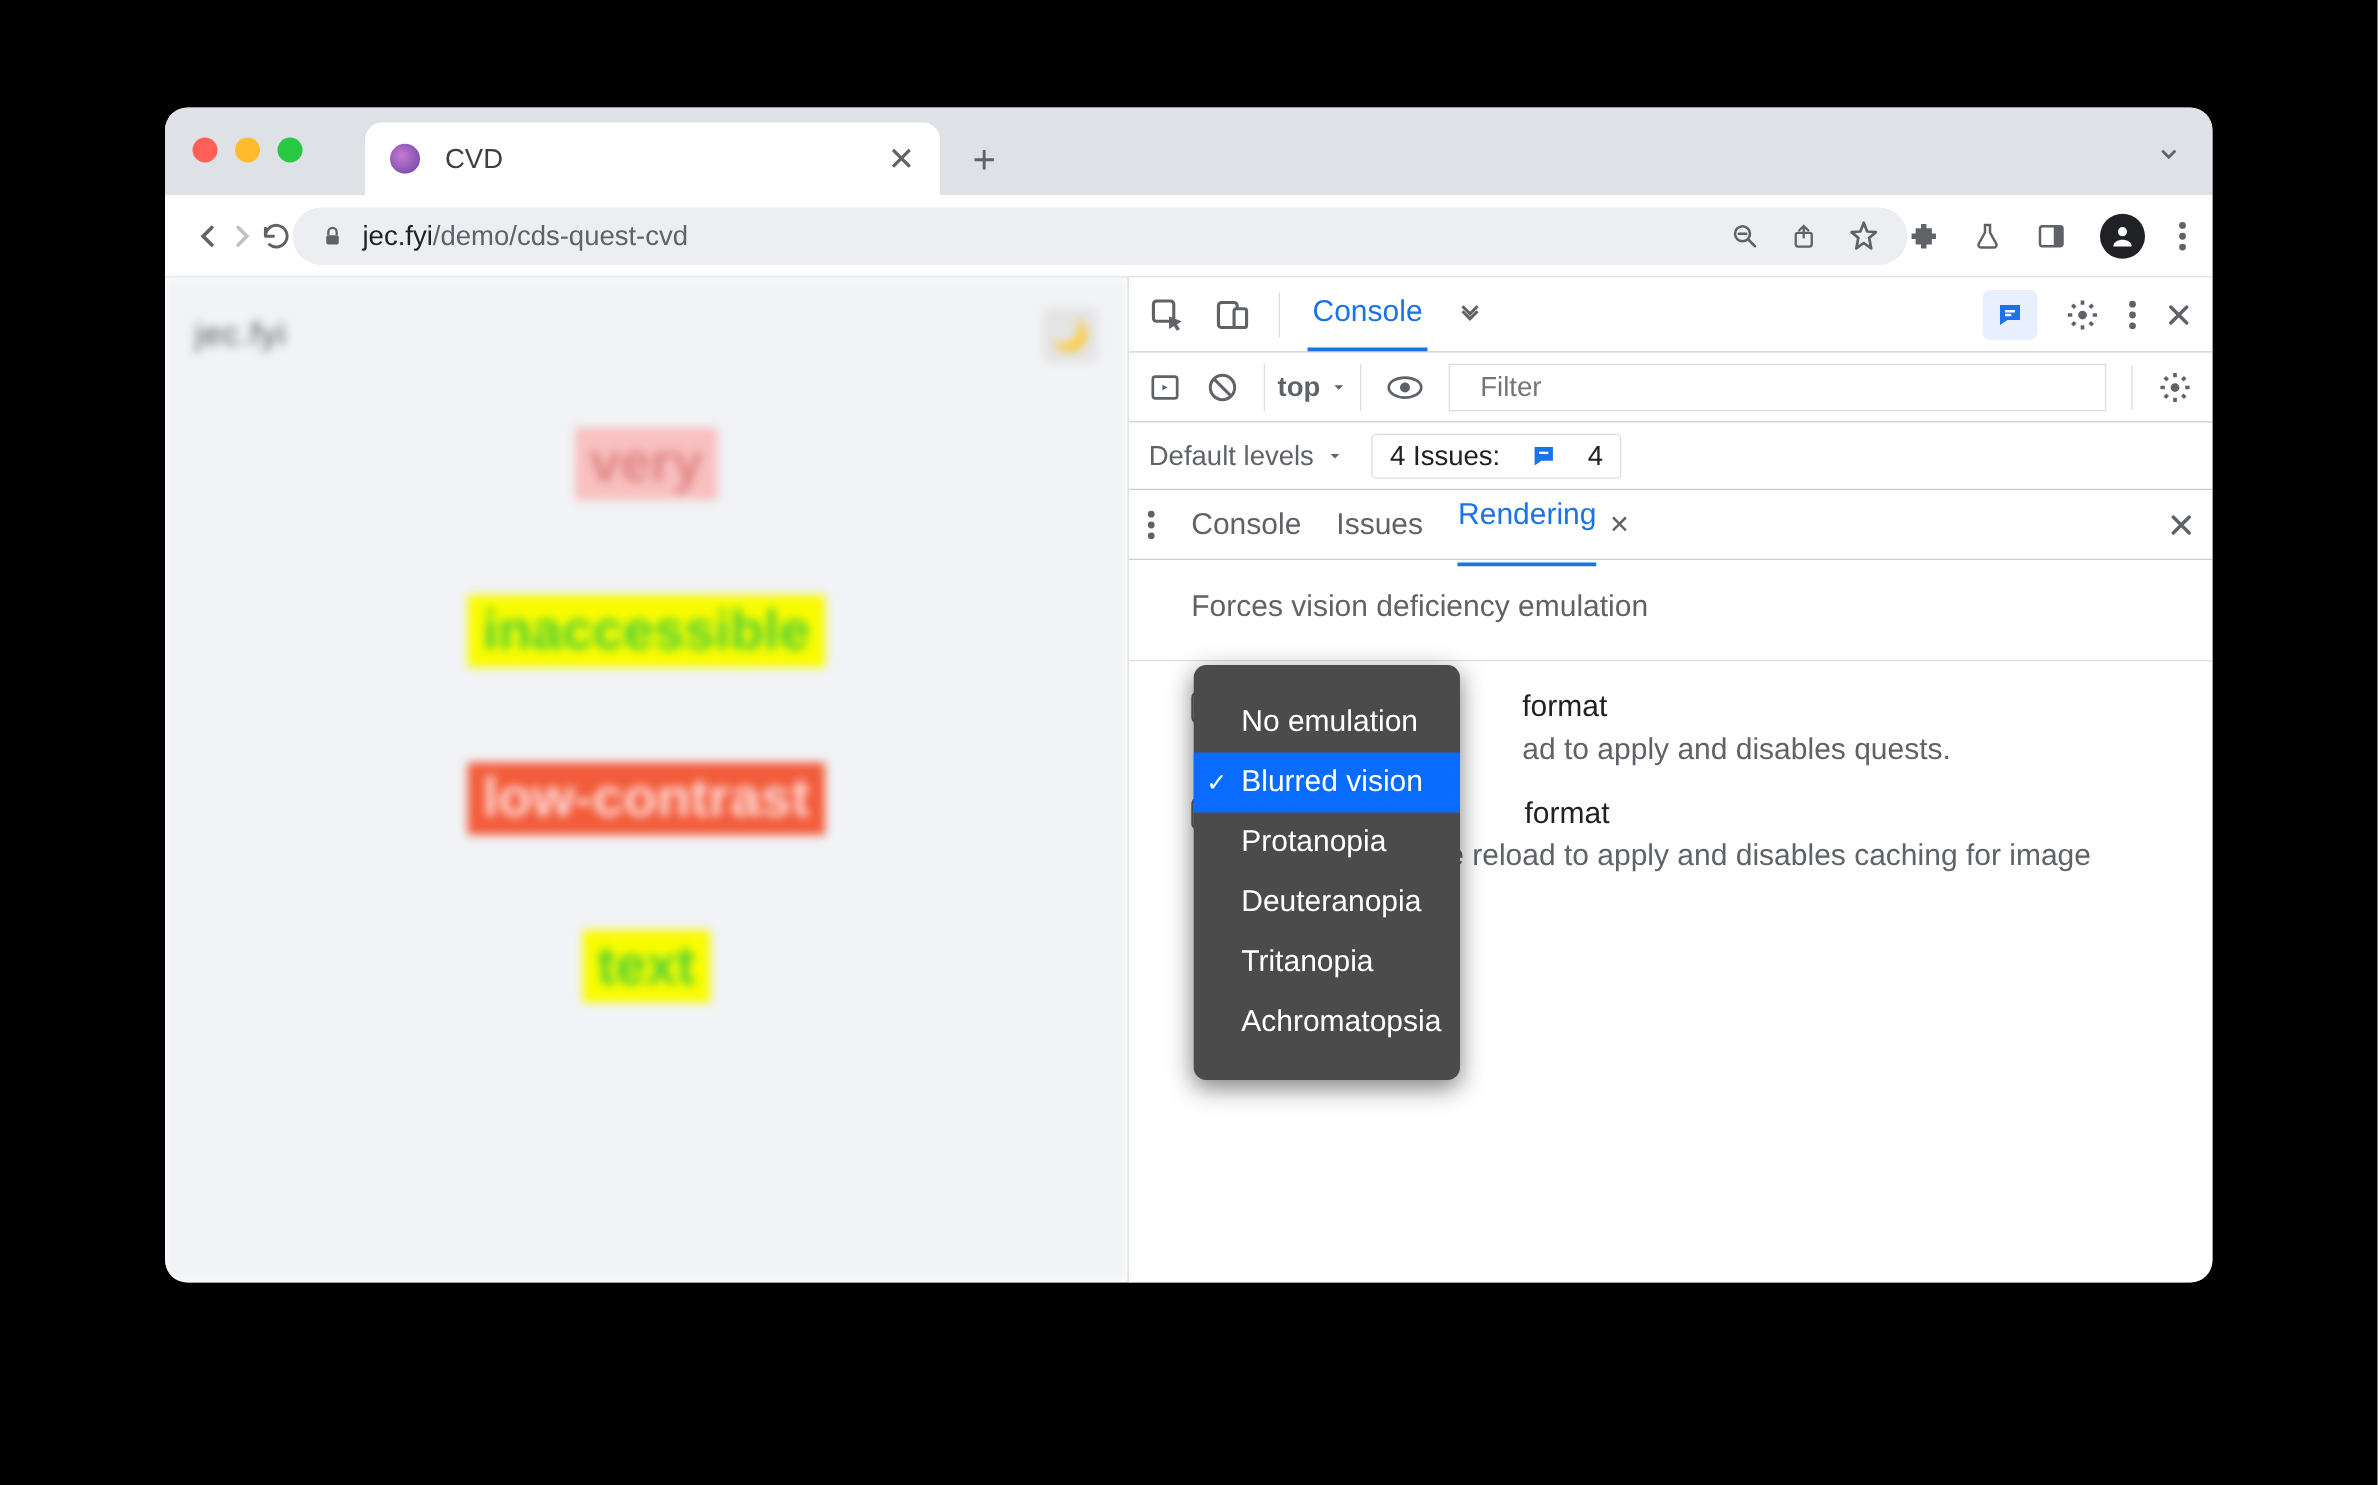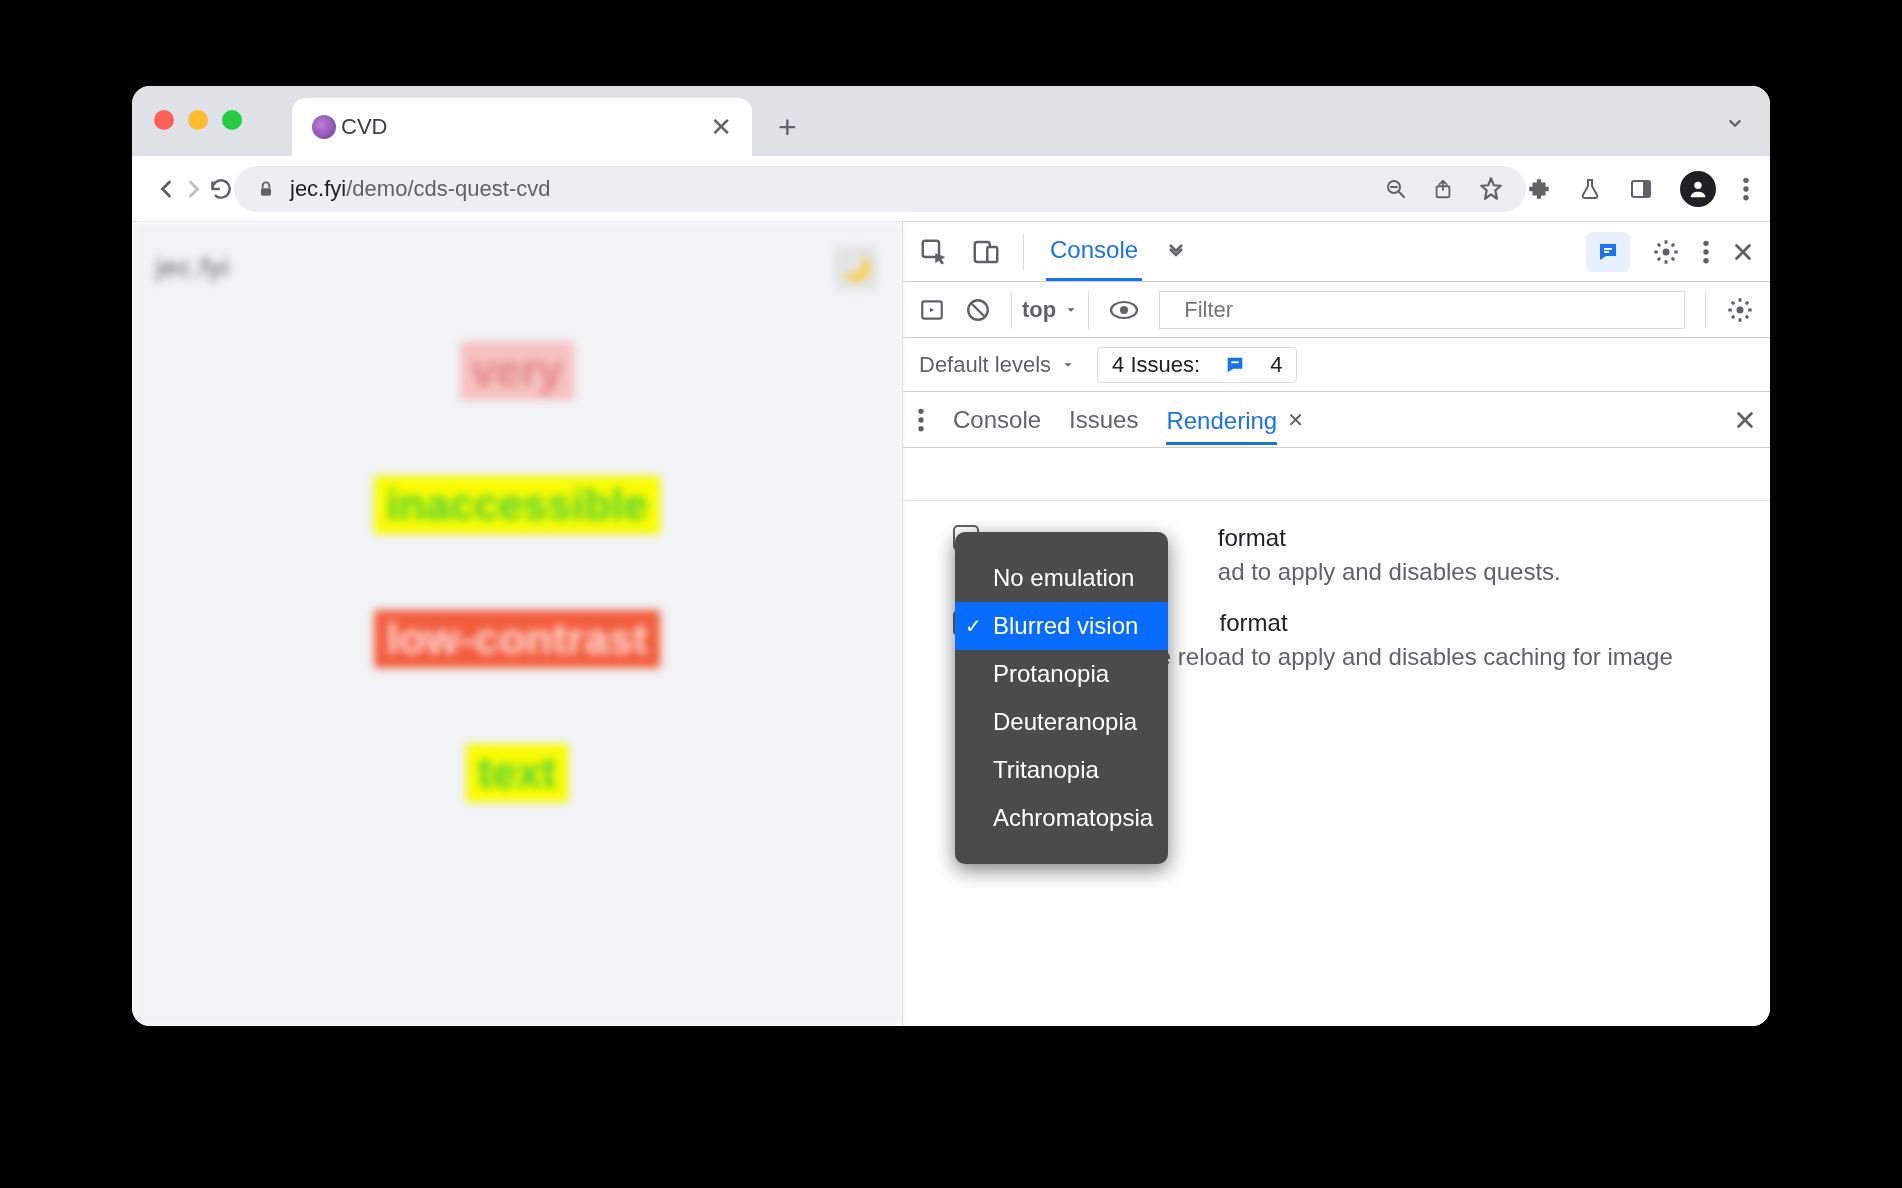--- a/index.html
+++ b/index.html
@@ -5,21 +5,21 @@
 * { margin: 0; padding: 0; box-sizing: border-box; font-family: -apple-system, BlinkMacSystemFont, "Segoe UI", Helvetica, Arial, sans-serif; }
 body { background: #000; width: 1902px; height: 1188px; display: flex; align-items: flex-start; justify-content: flex-start; }
 .browser-window { position: absolute; left: 132px; top: 86px; width: 1638px; height: 940px; background: #fff; border-radius: 18px; overflow: hidden; box-shadow: 0 10px 40px rgba(0,0,0,0.4); }
 
 .tabbar { height: 70px; background: #dee1e6; display: flex; align-items: flex-end; position: relative; }
 .window-controls { position: absolute; left: 22px; top: 24px; display: flex; gap: 14px; }
 .wc-dot { width: 20px; height: 20px; border-radius: 50%; }
 .wc-red { background: #ff5f57; }
 .wc-yellow { background: #febc2e; }
 .wc-green { background: #28c840; }
-.tab { margin-left: 160px; height: 58px; min-width: 460px; background: #fff; border-radius: 14px 14px 0 0; display: flex; align-items: center; padding: 0 20px; gap: 5px; }
+.tab { margin-left: 160px; height: 58px; min-width: 460px; background: #fff; border-radius: 14px 14px 0 0; display: flex; align-items: center; padding: 0 20px; gap: 20px; }
 .favicon { width: 24px; height: 24px; border-radius: 50%; background: radial-gradient(circle at 40% 40%, #c27bd6, #6b3fa0); position:relative; }
 .tab-title { flex: 1; font-size: 22px; color: #3c4043; }
 .tab-close { font-size: 26px; color: #5f6368; cursor: pointer; }
 .new-tab { margin-left: 26px; font-size: 32px; color: #5f6368; padding-bottom: 10px; cursor:pointer; }
 .window-chevron { position: absolute; right: 24px; top: 26px; }
 
 .toolbar { height: 66px; background: #fff; border-bottom: 1px solid #dadce0; display: flex; align-items: center; padding: 0 20px; }
 .nav-arrow { color: #5f6368; }
 .nav-arrow.disabled { color: #bdc1c6; }
 .omnibox { flex: 1; height: 46px; background: #edeef1; border-radius: 23px; display: flex; align-items: center; padding: 0 22px; gap: 14px; }
@@ -49,21 +49,21 @@
 .issues-btn { background: #e8f0fe; border-radius: 6px; padding: 8px 10px; }
 .dt-console-bar { height: 56px; border-bottom: 1px solid #cacdd1; display: flex; align-items: center; padding: 0 16px; gap: 20px; }
 .top-select { font-size: 22px; color: #5f6368; display:flex; align-items:center; gap:8px; padding: 0 10px; border-left:1px solid #dadce0; border-right:1px solid #dadce0; height:38px;font-weight:bold; }
 .filter-input { flex: 1; height: 38px; border: 1px solid #dadce0; padding: 0 24px; font-size: 22px; background: #fff; }
 .dt-levels-bar { height: 54px; border-bottom: 1px solid #cacdd1; display: flex; align-items: center; padding: 0 16px; gap: 22px; }
 .levels-select { font-size: 22px; color: #5f6368; display:flex; align-items:center; gap:10px; }
 .issues-box { border: 1px solid #dadce0; border-radius: 4px; padding: 4px 14px; font-size: 22px; color: #202124; display:flex; align-items:center; gap:24px; }
 .issue-chip-icon { color:#1a73e8; }
 .drawer-tabs { height: 56px; border-bottom: 1px solid #cacdd1; display: flex; align-items: center; padding: 0 14px; gap: 28px; position:relative; }
 .drawer-tab { font-size: 24px; color: #5f6368; }
-.drawer-tab.active { color: #1a73e8; border-bottom:3px solid #1a73e8; padding-bottom:7px; padding-top:12px; }
+.drawer-tab.active { color: #1a73e8; border-bottom:3px solid #1a73e8; padding-bottom:24px; padding-top:12px; }
 .drawer-tab-close { font-size:20px; color:#5f6368; margin-left:-18px; }
 .drawer-close { position:absolute; right:14px; }
 .rendering-body { padding: 24px 50px; position: relative; }
 .render-title { font-size: 24px; color: #202124; margin-bottom: 4px; }
 .render-sub { font-size: 24px; color: #5f6368; margin-bottom: 24px; }
 .divider-h { border-top:1px solid #e0e0e0; margin: 28px -50px 20px; }
 .setting-row { display: flex; align-items: flex-start; gap: 16px; margin-bottom: 18px; }
 .checkbox { width: 26px; height: 26px; border: 2px solid #5f6368; border-radius: 5px; flex-shrink:0; margin-top:4px; }
 .setting-text { font-size: 24px; color: #202124; line-height:1.4; }
 .setting-text .sub { color: #5f6368; }
@@ -310,20 +310,21 @@
         <span class="drawer-tab active">Rendering</span>
         <span class="drawer-tab-close">✕</span>
         <span class="dt-icon drawer-close">
             <svg width="22" height="22" viewBox="0 0 24 24">
               <path d="M5 5l14 14M19 5L5 19" stroke="#5f6368" stroke-width="3" stroke-linecap="round"></path>
             </svg>
           </span>
       </div>
 
       <div class="rendering-body">
+        <div class="render-sub">Forces vision deficiency emulation</div>
 
         <div class="divider-h"></div>
 
         <div class="setting-row">
           <div class="checkbox"></div>
           <div class="setting-text behind-text">
             <span style="visibility:hidden;">Requires a page relo</span><span>format</span><br>
             <span class="sub" style="visibility:hidden;">Requires a page relo</span><span class="sub">ad to apply and disables quests.</span>
           </div>
         </div>

